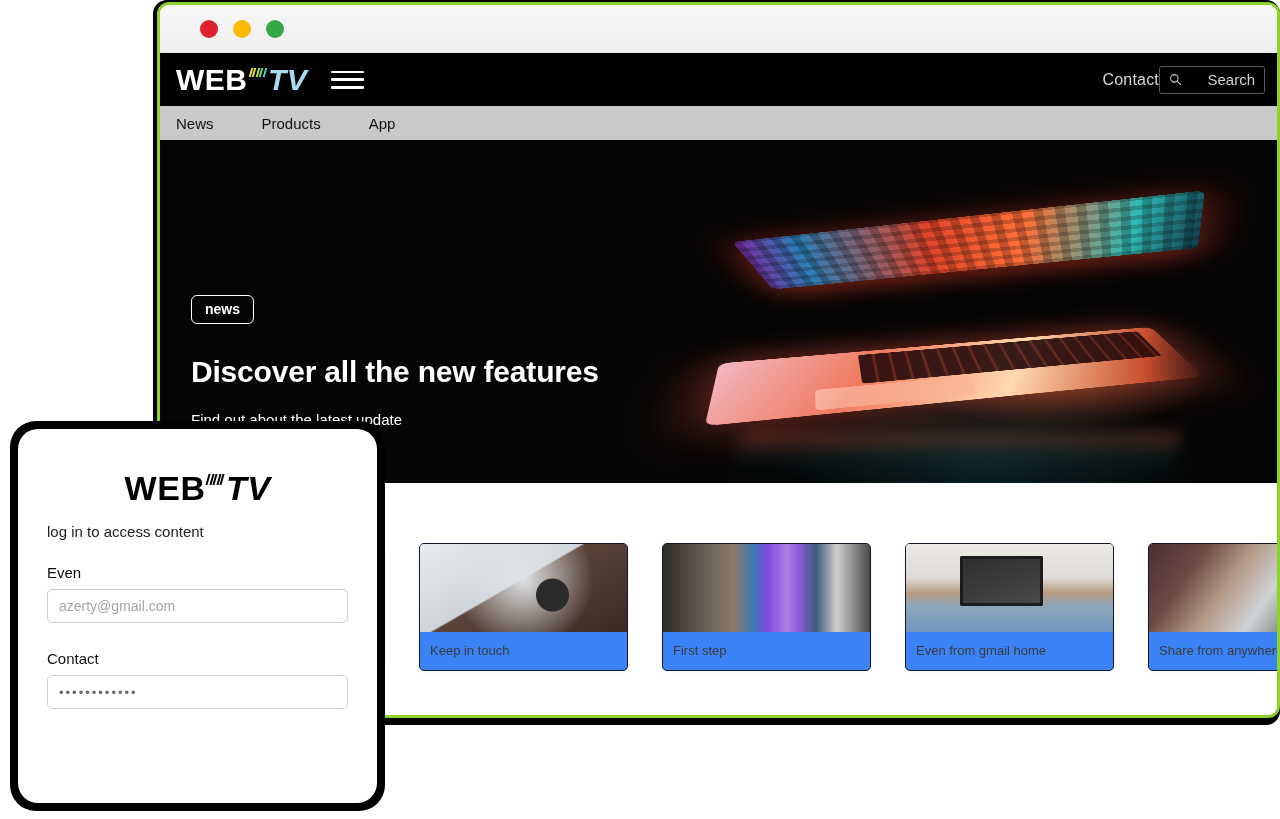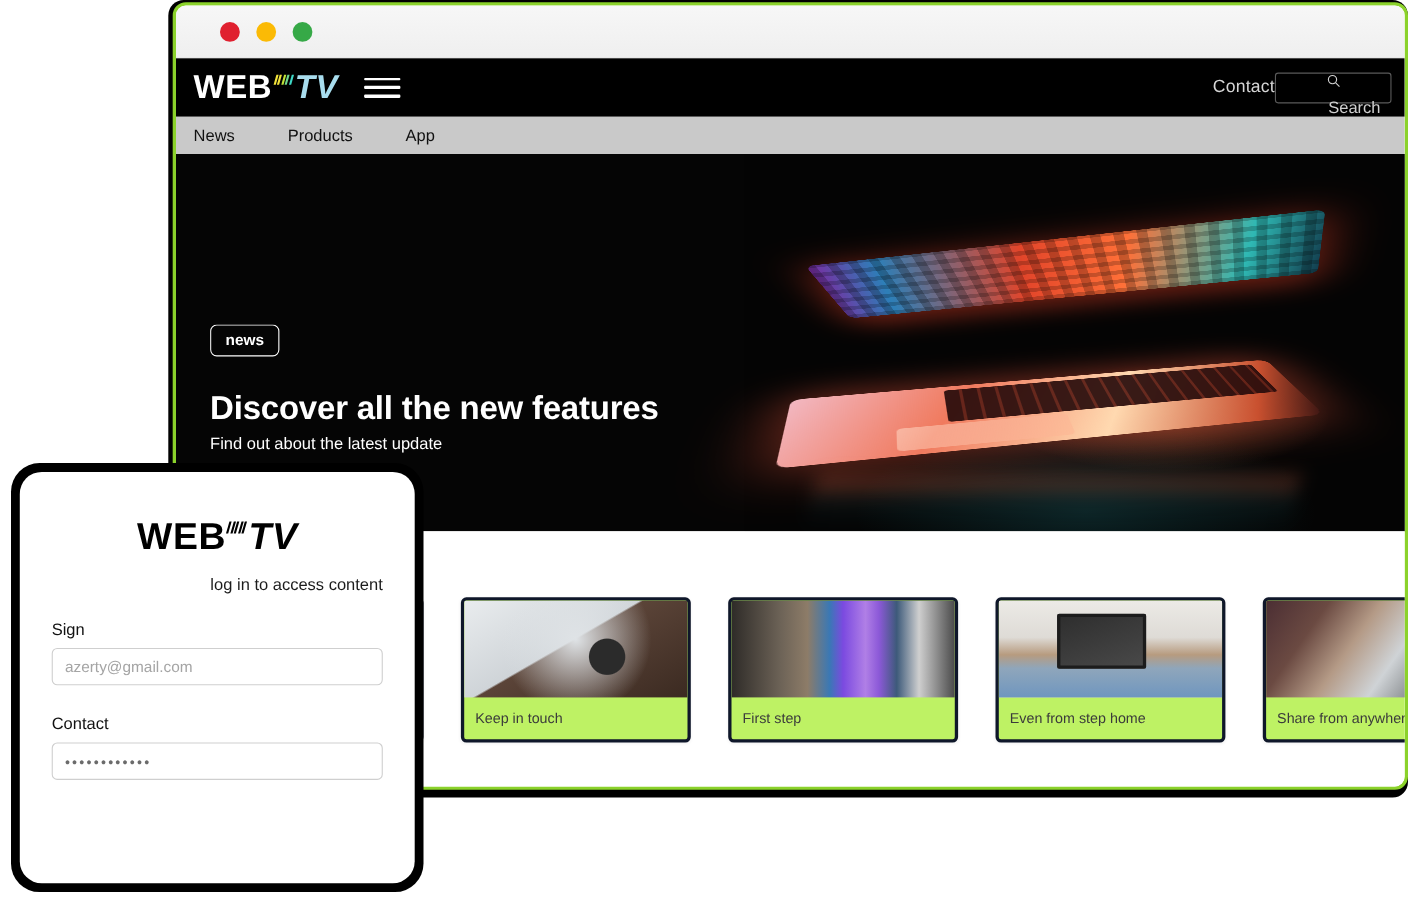--- a/index.html
+++ b/index.html
@@ -75,21 +75,21 @@
   .header-right {
     margin-left: auto; display: flex; align-items: center; 
   }
   .contact-link {
     color: #d6d6d6; font-size: 16px; letter-spacing: .2px; cursor: pointer;
   }
   .searchbox {
     display: flex; align-items: center; gap: 10px;
     width: 106px; height: 28px;
     border: 1px solid #5a5a5a; border-radius: 3px;
-    padding: 0 9px; cursor: text; flex-direction: column;
+    padding: 0 9px; cursor: text;
   }
   .searchbox .s-icon { width: 13px; height: 13px; flex: 0 0 auto; }
   .searchbox .s-text { color: #cfcfcf; font-size: 15px; margin-left: auto; }
 
   
   .navbar {
     height: 34px; background: #c9c9c9;
     display: flex; align-items: center; padding-left: 16px; gap: 0;
   }
   .navbar a {
@@ -157,34 +157,34 @@
     display: inline-block;
     border: 1.5px solid #ffffff; border-radius: 6px;
     color: #ffffff; font-size: 14px; font-weight: 700;
     padding: 5px 13px 6px;
   }
   .hero-title {
     margin-top: 31px;
     color: #ffffff; font-size: 30px; font-weight: 700; letter-spacing: -0.2px;
   }
   .hero-sub {
-    margin-top: 6px; color: #ffffff; font-size: 15px;
+    margin-top: 22px; color: #ffffff; font-size: 15px;
   }
 
   
   .cards-section {
     position: relative; background: #ffffff; height: 286px; padding-top: 60px;
   }
   .cards-row {
     display: flex; gap: 34px; padding-left: 16px;
   }
   .card {
     flex: 0 0 209px;
-    border: 3px solid #0f172a; border-radius: 5px;
-    overflow: hidden; background: #bef264;
+    border: 1px solid #0f172a; border-radius: 5px;
+    overflow: hidden; background: #3b82f6;
     box-shadow: 0 1px 3px rgba(0,0,0,.05);
     cursor: pointer;
   }
   .card-img { height: 88px; width: 100%; }
   .card-label {
     font-size: 13px; color: #3b3b3b;
     padding: 11px 10px 12px;
     white-space: nowrap; overflow: hidden;
   }
   .img-fire {
@@ -231,21 +231,21 @@
     padding: 28px 29px 0;
   }
   .login-logo {
     display: flex; align-items: baseline; justify-content: center;
     margin-top: 14px;
   }
   .login-logo .logo-web { color: #000000; font-size: 34px; }
   .login-logo .logo-tv { color: #000000; font-size: 34px; }
   .login-logo .logo-ticks i { background: #000000 !important; height: 11px; }
   .login-sub {
-    text-align: right; color: #1c1c1c; font-size: 15px; margin-top: 18px;
+    text-align: left; color: #1c1c1c; font-size: 15px; margin-top: 18px;
   }
   .field-label {
     font-size: 15px; color: #111; margin-top: 24px; margin-bottom: 8px;
   }
   .field-label.pw { margin-top: 27px; }
   .text-input {
     width: 301px; height: 33px;
     border: 1px solid #cfcfcf; border-radius: 5px;
     padding: 16px 11px;
     font-family: "Liberation Sans", sans-serif;
@@ -339,21 +339,21 @@
         <div class="card">
           <div class="card-img img-watch"></div>
           <div class="card-label">Keep in touch</div>
         </div>
         <div class="card">
           <div class="card-img img-phone"></div>
           <div class="card-label">First step</div>
         </div>
         <div class="card">
           <div class="card-img img-home"></div>
-          <div class="card-label">Even from step home</div>
+          <div class="card-label">Even from gmail home</div>
         </div>
         <div class="card">
           <div class="card-img img-share"></div>
           <div class="card-label">Share from anywhere</div>
         </div>
       </div>
     </div>
 
   </div>
 
@@ -366,21 +366,21 @@
           <i></i>
           <i></i>
           <i></i>
           <i></i>
       </span>
       <span class="logo-tv">TV</span>
     </div>
 
     <div class="login-sub">log in to access content</div>
 
-    <div class="field-label">Sign</div>
+    <div class="field-label">Even</div>
     <input class="text-input" type="text" placeholder="azerty@gmail.com" style="">
 
     <div class="field-label pw">Contact</div>
     <input class="text-input pw-input" type="text" value="••••••••••••" style="">
 
   </div>
 
 </div>
 
 </body></html>

